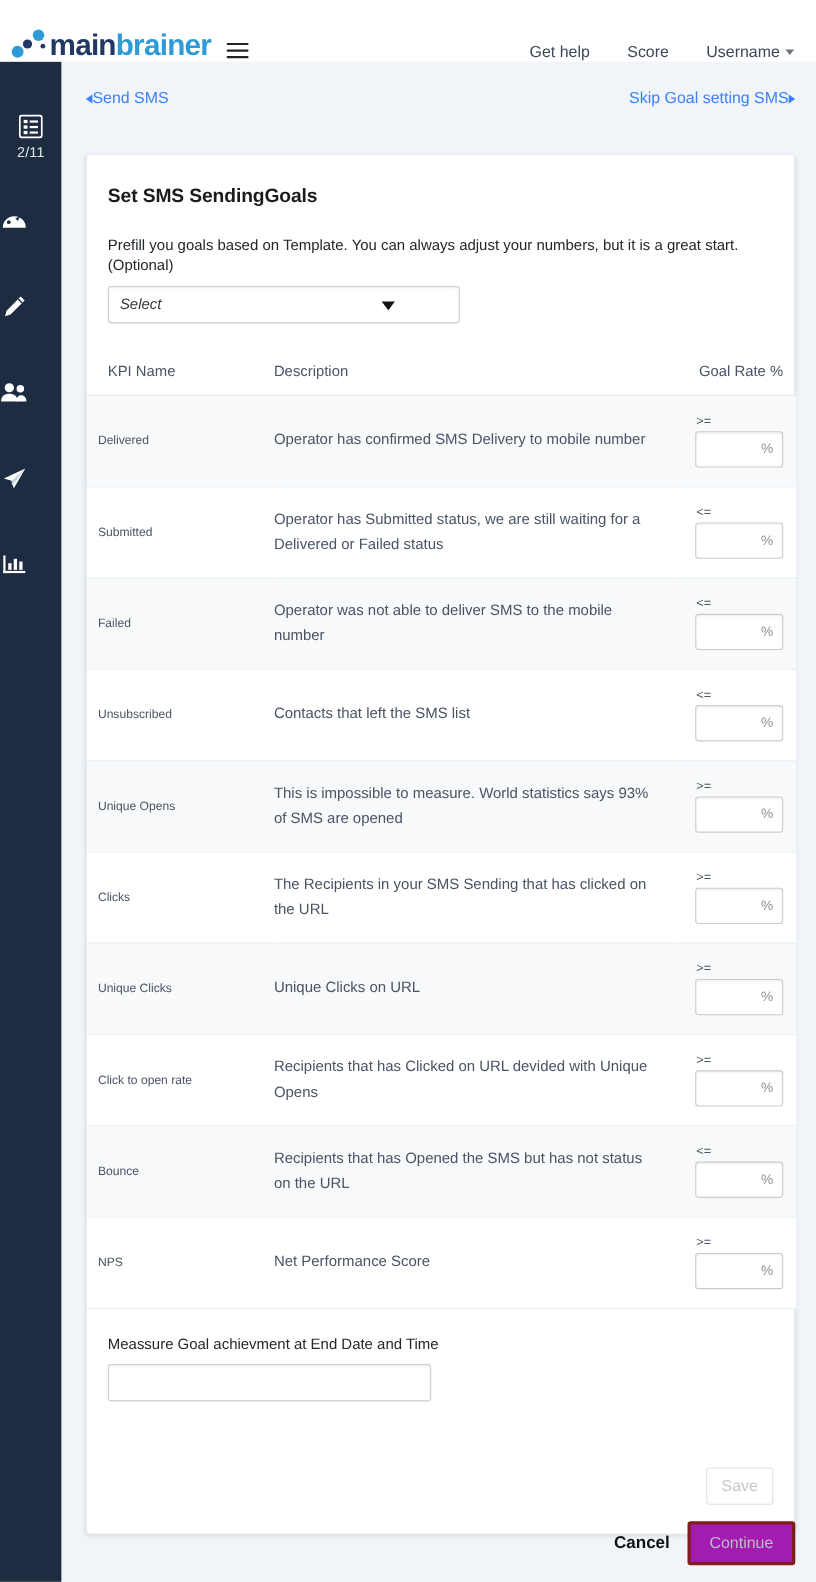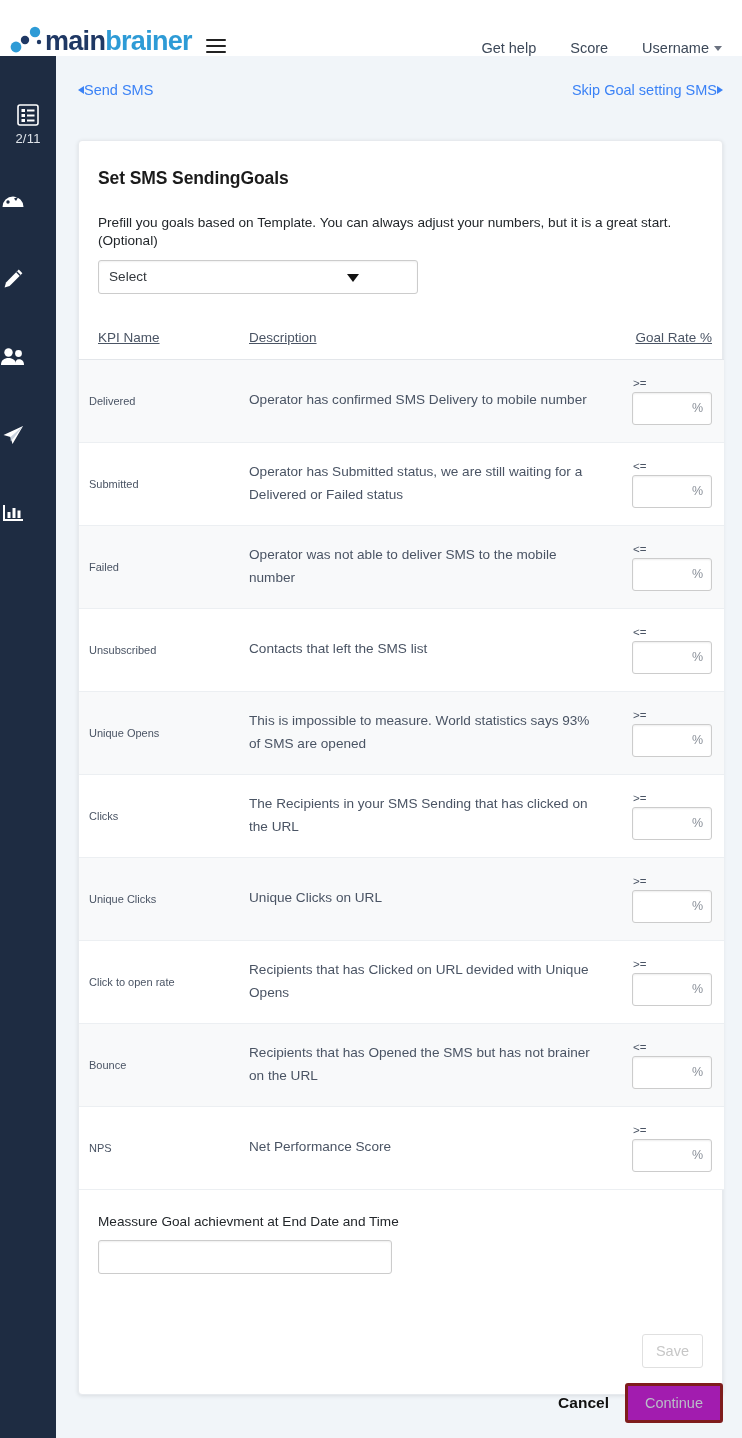--- a/index.html
+++ b/index.html
@@ -169,21 +169,21 @@
   .prefill-text {
     font-size: 13.6px;
     color: #23272b;
     padding: 25px 19px 0 19px;
     line-height: 1.35;
   }
 
   .select-wrap {
     position: relative;
     margin: 9px 0 0 19px;
-    width: 272px; height: 34px;
+    width: 272px; height: 34px; font-style: italic;
   }
   .select-box {
     width: 320px; height: 34px;
     background: #fff;
     border: 1px solid #ccc;
     border-radius: 3px;
     box-shadow: inset 0 1px 2px rgba(0,0,0,0.06);
     font-size: 13.6px;
     color: #33383d;
     padding: 0 28px 0 10px;
@@ -208,21 +208,20 @@
     border-collapse: collapse;
     table-layout: fixed;
   }
   .kpi-table th {
     font-size: 13.5px;
     font-weight: normal;
     color: #4a5464;
     text-align: left;
     padding: 0 0 14px 0;
     border-bottom: 1px solid #e3e6ea;
-    text-decoration: underline;
   }
   th.col-kpi   { width: 170px; padding-left: 19px; }
   th.col-desc  { width: 364px; }
   th.col-goal  { width: 111px; text-align: right; padding-right: 12px; }
 
   .kpi-table td {
     vertical-align: middle;
     border-bottom: 1px solid #eceff2;
   }
   .kpi-table tr.odd td { background: #f8f9fa; }
@@ -557,21 +556,21 @@
               <div class="op-label">&gt;=</div>
               <div class="pct-input">
                 <span class="pct-sign">%</span>
               </div>
             </div>
           </td>
         </tr>
 
         <tr class="odd">
           <td class="cell-kpi">Bounce</td>
-          <td class="cell-desc">Recipients that has Opened the SMS but has not brainer on the URL</td>
+          <td class="cell-desc">Recipients that has Opened the SMS but has not status on the URL</td>
           <td class="cell-goal">
             <div class="goal-field-wrap">
               <div class="op-label">&lt;=</div>
               <div class="pct-input">
                 <span class="pct-sign">%</span>
               </div>
             </div>
           </td>
         </tr>
 

